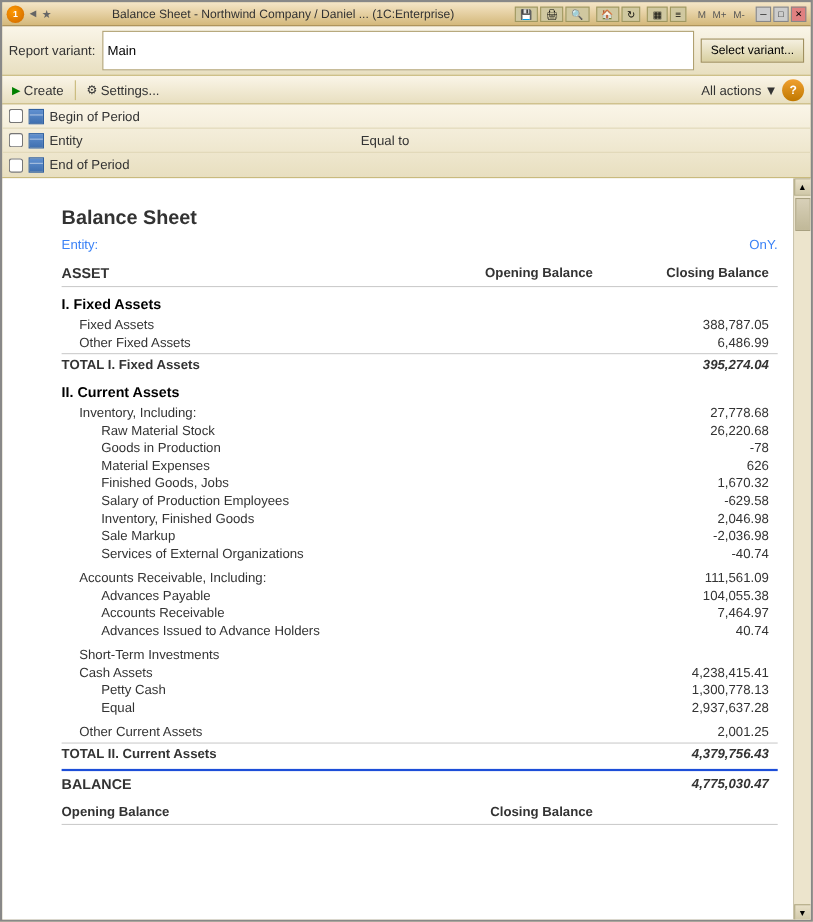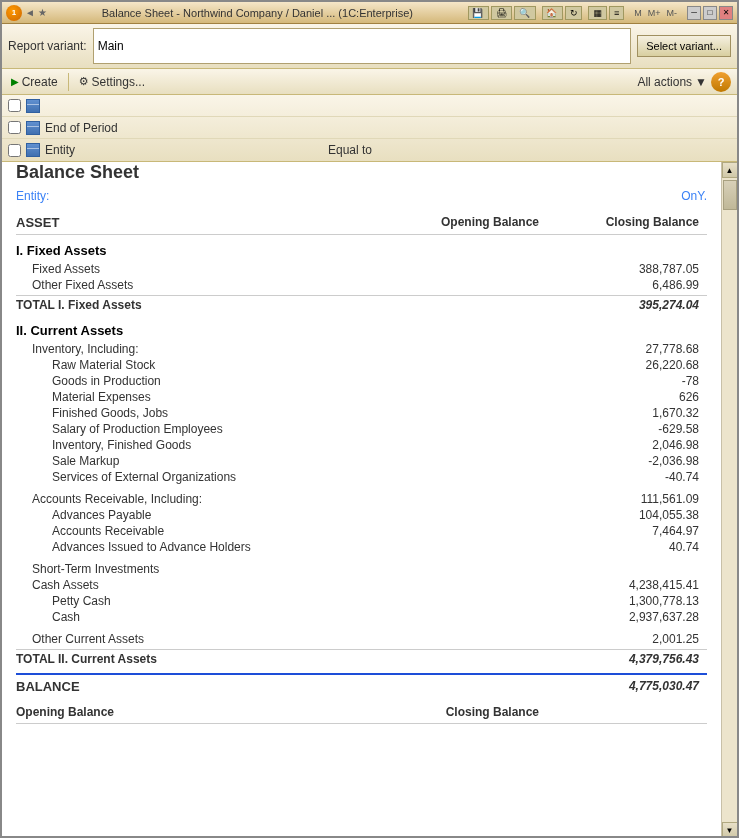--- a/index.html
+++ b/index.html
@@ -109,21 +109,22 @@
     }
     .filter-row:last-child { border-bottom: none; }
     .filter-checkbox { width: 13px; height: 13px; margin-right: 4px; }
     .filter-icon { width: 16px; height: 16px; margin-right: 4px; display: flex; align-items: center; justify-content: center; }
     .filter-label { flex: 1; font-size: 12px; color: #333; }
     .filter-op { width: 120px; font-size: 12px; color: #333; }
     .filter-value { flex: 1; font-size: 12px; color: #333; }
     .scroll-container {
       flex: 1;
       overflow: auto;
-      padding: 0 14px;
+      padding: 26px 14px;
+      margin-left: 40px;
     }
     .scrollbar-v {
       width: 16px;
       background: #e8e0d0;
       border-left: 1px solid #c8c0a8;
       display: flex;
       flex-direction: column;
       align-items: center;
     }
     .scroll-arrow {
@@ -277,39 +278,40 @@
     </button>
     <button class="help-btn">?</button>
   </div>
 
   <div class="filter-area">
     <div class="filter-row">
       <input type="checkbox" class="filter-checkbox" style="">
       <div class="filter-icon">
         <div class="table-icon"></div>
       </div>
+      <span class="filter-label">Begin of Period</span>
       <span class="filter-op"></span>
       <span class="filter-value"></span>
     </div>
     <div class="filter-row">
       <input type="checkbox" class="filter-checkbox" style="">
       <div class="filter-icon">
         <div class="table-icon"></div>
       </div>
-      <span class="filter-label">End of Period</span>
-      <span class="filter-op"></span>
+      <span class="filter-label">Entity</span>
+      <span class="filter-op">Equal to</span>
       <span class="filter-value"></span>
     </div>
     <div class="filter-row">
       <input type="checkbox" class="filter-checkbox" style="">
       <div class="filter-icon">
         <div class="table-icon"></div>
       </div>
-      <span class="filter-label">Entity</span>
-      <span class="filter-op">Equal to</span>
+      <span class="filter-label">End of Period</span>
+      <span class="filter-op"></span>
       <span class="filter-value"></span>
     </div>
   </div>
 
   <div style="display:flex; flex-direction:column; background:white; height: calc(838px - 22px - 32px - 26px - 66px);">
     <div style="display:flex; flex:1; overflow:hidden;">
 
       <div class="scroll-container">
 
         <div class="report-title">Balance Sheet</div>
@@ -424,21 +426,21 @@
             <span class="row-label indent1">Cash Assets</span>
             <span class="row-value"></span>
             <span class="row-value">4,238,415.41</span>
           </div>
           <div class="data-row">
             <span class="row-label indent2">Petty Cash</span>
             <span class="row-value"></span>
             <span class="row-value">1,300,778.13</span>
           </div>
           <div class="data-row">
-            <span class="row-label indent2">Cash</span>
+            <span class="row-label indent2">Equal</span>
             <span class="row-value"></span>
             <span class="row-value">2,937,637.28</span>
           </div>
 
           <div class="data-row" style="margin-top:6px;">
             <span class="row-label indent1">Other Current Assets</span>
             <span class="row-value"></span>
             <span class="row-value">2,001.25</span>
           </div>
 

